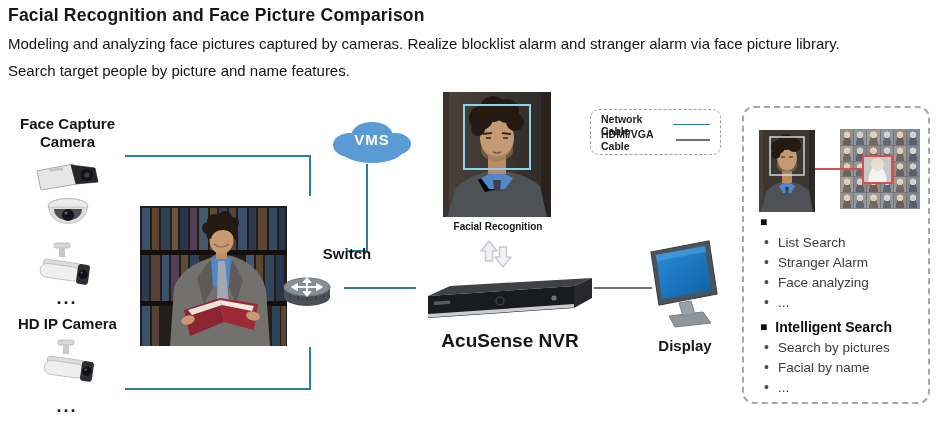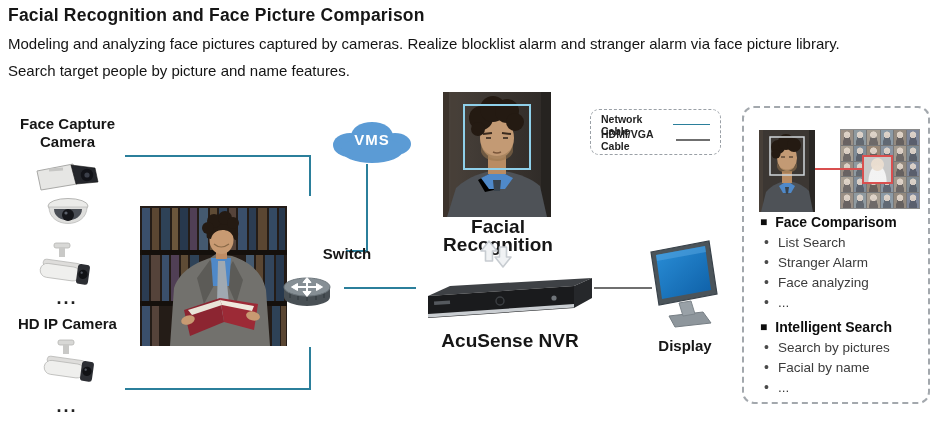--- a/index.html
+++ b/index.html
@@ -233,21 +233,21 @@
     <circle cx="38" cy="26" r="12" fill="#241a12"></circle>
       <circle cx="50" cy="17" r="13" fill="#241a12"></circle>
     <circle cx="64" cy="19" r="12" fill="#241a12"></circle>
       <circle cx="72" cy="30" r="9" fill="#241a12"></circle>
     <circle cx="35" cy="37" r="7" fill="#241a12"></circle>
     <path d="M40,42 L49,41 M59,41 L68,42" stroke="#3a2a1e" stroke-width="2"></path>
     <path d="M43,46 L48,46 M60,46 L65,46" stroke="#2c2018" stroke-width="1.6"></path>
     <path d="M50,60 Q54,62 58,60" stroke="#7a573b" stroke-width="1.4" fill="none"></path>
     <rect x="21" y="13" width="66" height="64" fill="none" style="stroke:var(--detection-box,#8fd0ea)" stroke-width="2"></rect>
   </svg>
-  <div class="abs devlabel" style="left:424px;top:218px;width:148px;font-size:19px;">Facial Recognition</div>
+  <div class="abs devlabel" style="left:424px;top:218px;width:148px;font-size:10px;">Facial Recognition</div>
 
   <svg class="abs" style="left:473px;top:236px;" width="46" height="36" viewBox="0 0 46 36">
     <g fill="#f0f2f4" stroke="#c7ccd1" stroke-width="1.6" stroke-linejoin="round">
       <path d="M8,15 L16,5 L24,15 L19.5,15 L19.5,25 L12.5,25 L12.5,15 Z"></path>
       <path d="M22,21 L30,31 L38,21 L33.5,21 L33.5,11 L26.5,11 L26.5,21 Z"></path>
     </g>
   </svg>
 
   <div class="abs legend" style="left:590px;top:109px;width:131px;height:46px;">
     <div class="legend-row">
@@ -337,21 +337,20 @@
         <div class="gcell" style="background: radial-gradient(circle at 50% 32%, rgba(228, 216, 205, 0.9) 0px, rgba(228, 216, 205, 0.9) 26%, rgba(0, 0, 0, 0) 30%), radial-gradient(at 50% 100%, rgba(55, 55, 65, 0.5) 0px, rgba(55, 55, 65, 0.5) 45%, rgba(0, 0, 0, 0) 50%), rgb(139, 154, 166);"></div>
         <div class="gcell" style="background: radial-gradient(circle at 50% 32%, rgba(228, 216, 205, 0.9) 0px, rgba(228, 216, 205, 0.9) 26%, rgba(0, 0, 0, 0) 30%), radial-gradient(at 50% 100%, rgba(55, 55, 65, 0.5) 0px, rgba(55, 55, 65, 0.5) 45%, rgba(0, 0, 0, 0) 50%), rgb(148, 138, 127);"></div>
         <div class="gcell" style="background: radial-gradient(circle at 50% 32%, rgba(228, 216, 205, 0.9) 0px, rgba(228, 216, 205, 0.9) 26%, rgba(0, 0, 0, 0) 30%), radial-gradient(at 50% 100%, rgba(55, 55, 65, 0.5) 0px, rgba(55, 55, 65, 0.5) 45%, rgba(0, 0, 0, 0) 50%), rgb(125, 134, 153);"></div>
       </div>
     <div class="match-box" style="left:118px;top:47px;width:31px;height:29px;"></div>
     <div class="line red" style="left:71px;top:60px;width:47px;height:2px;"></div>
 
     <div class="panel-text">
       <div class="p-head">
         <span class="sq">■</span>
-        <span>Face Comparisom</span>
       </div>
       <div class="p-item">
         <span class="dot">•</span>
         <span>List Search</span>
       </div>
       <div class="p-item">
         <span class="dot">•</span>
         <span>Stranger Alarm</span>
       </div>
       <div class="p-item">

